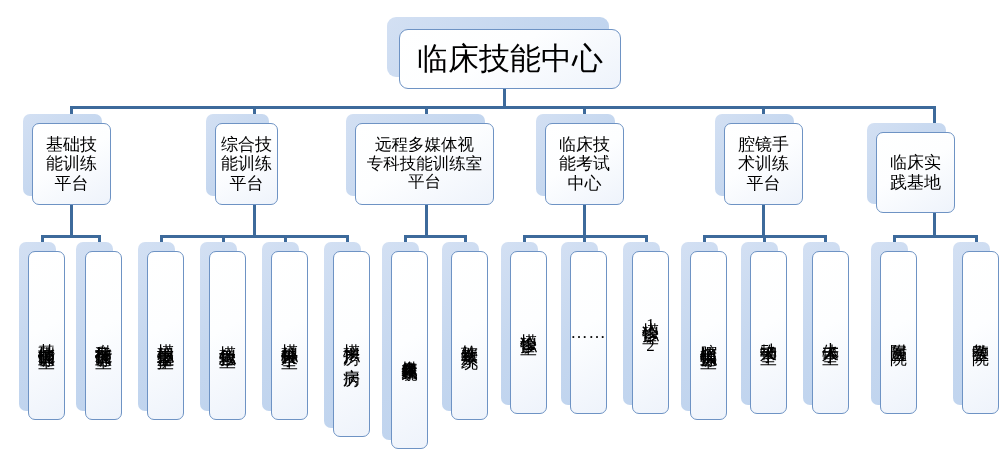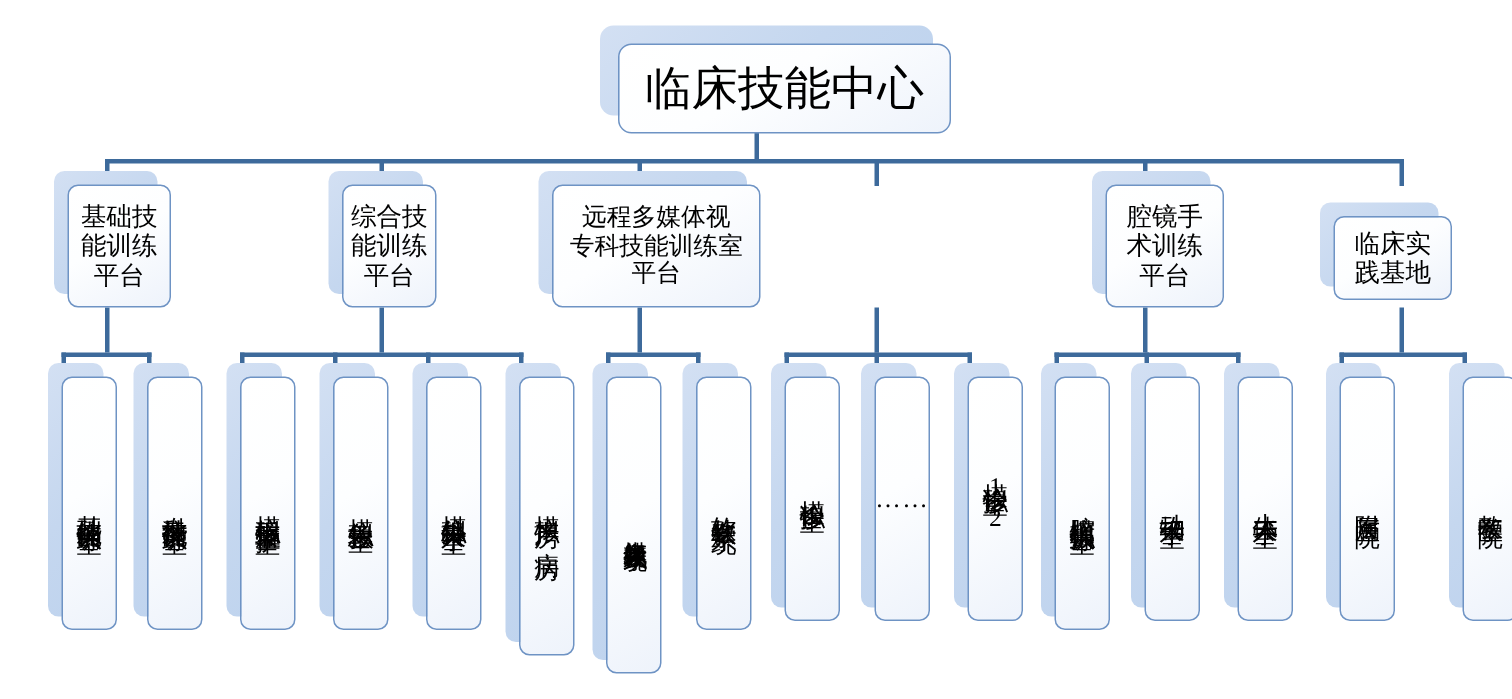--- a/index.html
+++ b/index.html
@@ -22,21 +22,20 @@
   .line-h, .line-v {
     position: absolute;
     background: #3D6A9B;
   }
   .line-h { height: 3px; }
   .line-v { width: 3px; }
 
   
   .node {
     position: absolute;
-    margin-left: 13px;
   }
   .node .shadow {
     position: absolute;
     left: -9px; top: -9px;
     width: 100%; height: 100%;
     background: linear-gradient(135deg,#d3e0f3 0%, #c5d7ef 55%, #bed3ee 100%);
     border-radius: 7px;
   }
   .node .face {
     position: absolute;
@@ -134,21 +133,21 @@
   <div class="line-v" style="left:893px; top:235px; height:16px;"></div>
   <div class="line-v" style="left:975px; top:235px; height:16px;"></div>
 
   <div class="node root" style="left:399px; top:29px; width:222px; height:60px;">
     <div class="shadow"></div>
     <div class="face">
       <div class="label">临床技能中心</div>
     </div>
   </div>
 
-  <div class="node lvl2" style="left:32px; top:123px; width:69px; height:82px;">
+  <div class="node lvl2" style="left:32px; top:123px; width:79px; height:82px;">
     <div class="shadow"></div>
     <div class="face">
       <div class="label">基础技
 能训练
 平台</div>
     </div>
   </div>
 
   <div class="node lvl2" style="left:215px; top:123px; width:63px; height:82px;">
     <div class="shadow"></div>
@@ -161,31 +160,39 @@
 
   <div class="node lvl2 wide" style="left:355px; top:123px; width:139px; height:82px;">
     <div class="shadow"></div>
     <div class="face">
       <div class="label">远程多媒体视
 专科技能训练室
 平台</div>
     </div>
   </div>
 
+  <div class="node lvl2" style="left:545px; top:123px; width:79px; height:82px;">
+    <div class="shadow"></div>
+    <div class="face">
+      <div class="label">临床技
+能考试
+中心</div>
+    </div>
+  </div>
 
   <div class="node lvl2" style="left:724px; top:123px; width:79px; height:82px;">
     <div class="shadow"></div>
     <div class="face">
       <div class="label">腔镜手
 术训练
 平台</div>
     </div>
   </div>
 
-  <div class="node lvl2" style="left:876px; top:144px; width:79px; height:56px;">
+  <div class="node lvl2" style="left:876px; top:132px; width:79px; height:81px;">
     <div class="shadow"></div>
     <div class="face">
       <div class="label">临床实
 践基地</div>
     </div>
   </div>
 
   <div class="node lvl3" style="left:28px; top:251px; width:37px; height:169px;">
     <div class="shadow"></div>
     <div class="face">

